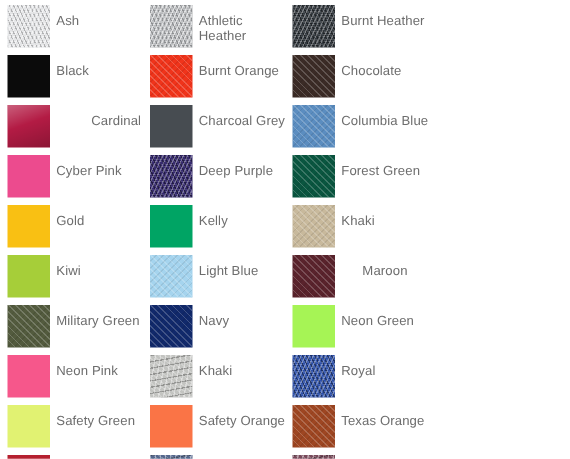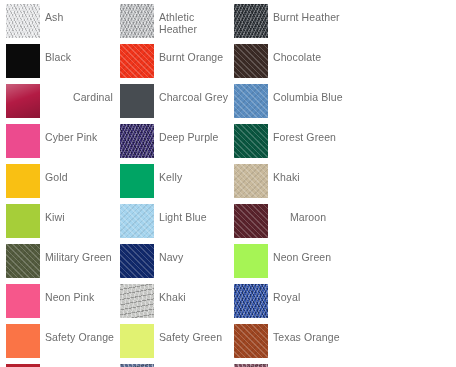--- a/index.html
+++ b/index.html
@@ -226,30 +226,30 @@
       </div>
       <div class="swatch-label" style="color: rgb(109, 109, 109);">Khaki</div>
     </div>
     <div class="swatch-item">
       <div class="swatch-chip" style="background: rgb(46, 80, 168);">
         <div class="tex tex-heather-dark"></div>
       </div>
       <div class="swatch-label" style="color: rgb(109, 109, 109);">Royal</div>
     </div>
     <div class="swatch-item">
+      <div class="swatch-chip" style="background: rgb(225, 242, 114);">
+        <div class="tex tex-flat"></div>
+      </div>
+      <div class="swatch-label" style="color: rgb(109, 109, 109);">Safety Green</div>
+    </div>
+    <div class="swatch-item">
       <div class="swatch-chip" style="background: rgb(250, 116, 70);">
         <div class="tex tex-flat"></div>
       </div>
       <div class="swatch-label" style="color: rgb(109, 109, 109);">Safety Orange</div>
-    </div>
-    <div class="swatch-item">
-      <div class="swatch-chip" style="background: rgb(225, 242, 114);">
-        <div class="tex tex-flat"></div>
-      </div>
-      <div class="swatch-label" style="color: rgb(109, 109, 109);">Safety Green</div>
     </div>
     <div class="swatch-item">
       <div class="swatch-chip" style="background: rgb(158, 70, 34);">
         <div class="tex tex-speck"></div>
       </div>
       <div class="swatch-label" style="color: rgb(109, 109, 109);">Texas Orange</div>
     </div>
     <div class="swatch-item">
       <div class="swatch-chip" style="background: rgb(181, 32, 47);">
         <div class="tex tex-flat"></div>

